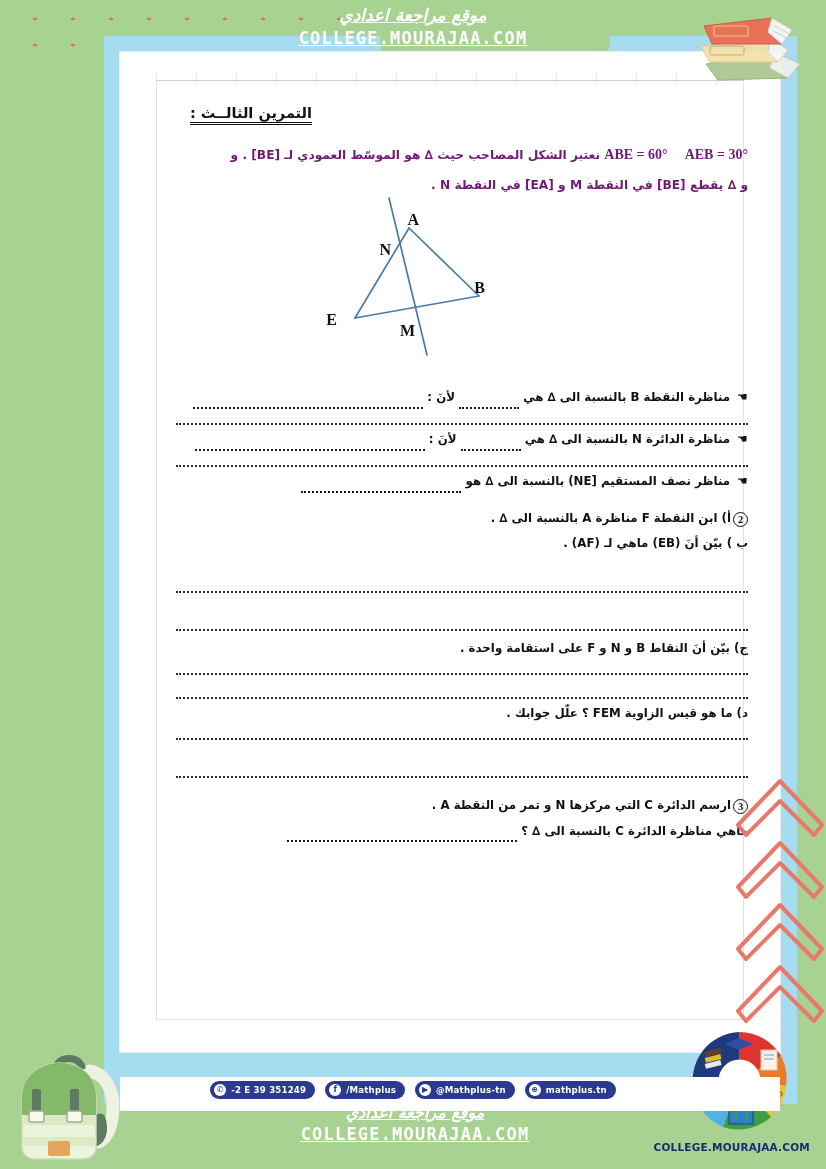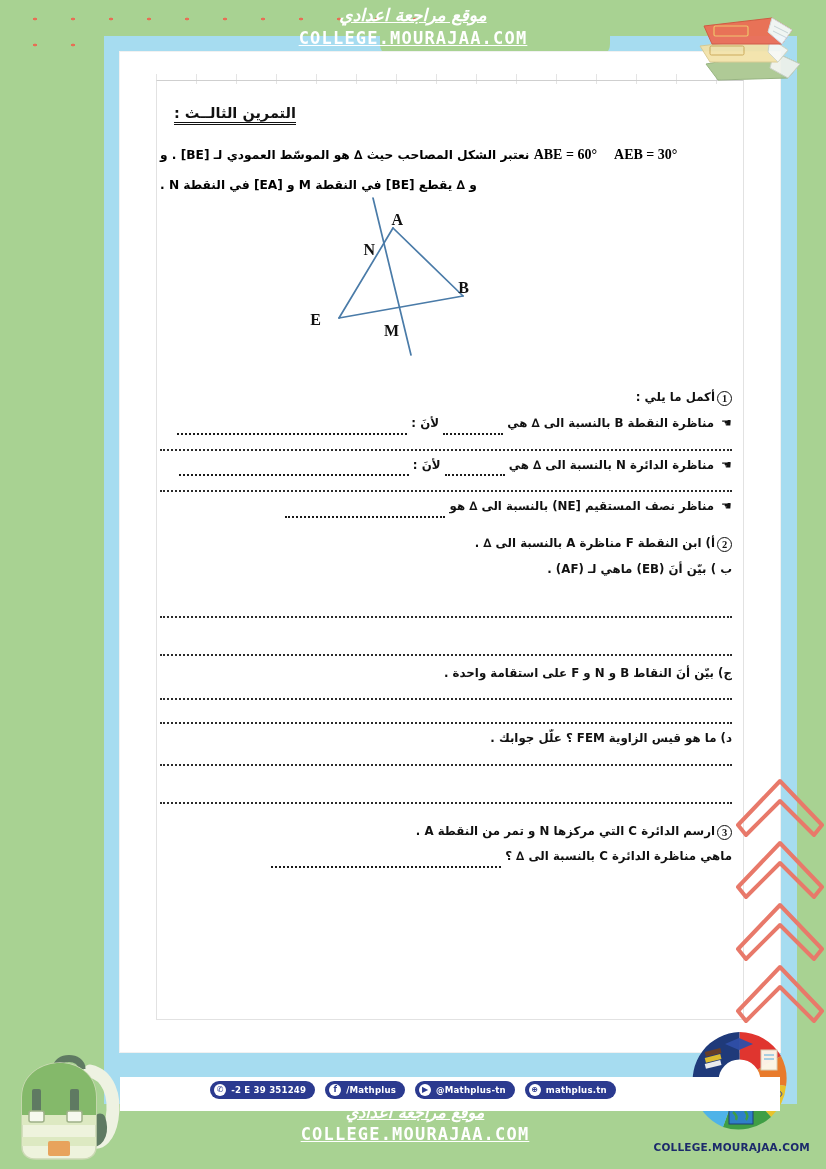--- a/index.html
+++ b/index.html
@@ -102,39 +102,39 @@
   
   #bottom-banner {
     position:absolute; left:255px; bottom:22px; width:320px;
     text-align:center; z-index:10;
   }
   #bottom-banner .banner-ar { font-size:16px; color:#ffffff; }
   #bottom-banner .banner-url { font-size:17px; color:#ffffff; }
 
   
   #content {
-    position:absolute; left:116px; top:52px; width:660px; height:1000px;
+    position:absolute; left:132px; top:52px; width:660px; height:1000px;
     padding: 52px 44px 0 44px;
     direction: rtl; color:#111;
   }
   .ex-title-wrap { text-align:left; padding-left:14px; }
   .ex-title-inner {
     display:inline-block;
     border-bottom:3px double #111;
     padding-bottom:1px;
     font-family:"DejaVu Sans","Liberation Sans",sans-serif;
     font-size:14.5px; font-weight:700;
     letter-spacing:-.5px;
   }
 
   .para {
     margin: 16px 0 0 0;
     font-family:"DejaVu Sans","Liberation Sans",sans-serif;
     font-size:12.2px; font-weight:700; line-height:2.0;
-    text-align:left; color:#000000;
+    text-align:right; color:#701a75;
   }
   .mono-math {
     font-family:"Liberation Serif","DejaVu Serif",serif;
     font-size:14px; font-weight:700; direction:ltr; display:inline-block;
   }
 
   
   #figure-box {
     position:relative; width:100%; height:180px; margin-top:6px;
   }
@@ -279,23 +279,20 @@
         <text x="242" y="22">A</text>
         <text x="214" y="52">N</text>
         <text x="308" y="90">B</text>
         <text x="160" y="122">E</text>
         <text x="238" y="133">M</text>
       </g>
     </svg>
   </div>
 
   <div class="q-block">
-    <div class="q-line">
-      <span class="q-num">1</span><span>أكمل ما يلي :</span>
-    </div>
 
     <div class="q-line">
       <span class="bullet-hand">☛</span>
       <span>مناظرة  النقطة B بالنسبة الى ∆ هي</span>
       <span class="fill-dots fd-sm"></span>
       <span>لأنَ :</span>
       <span class="fill-dots fd-lg"></span>
     </div>
     <div class="dots-line full"></div>
 

